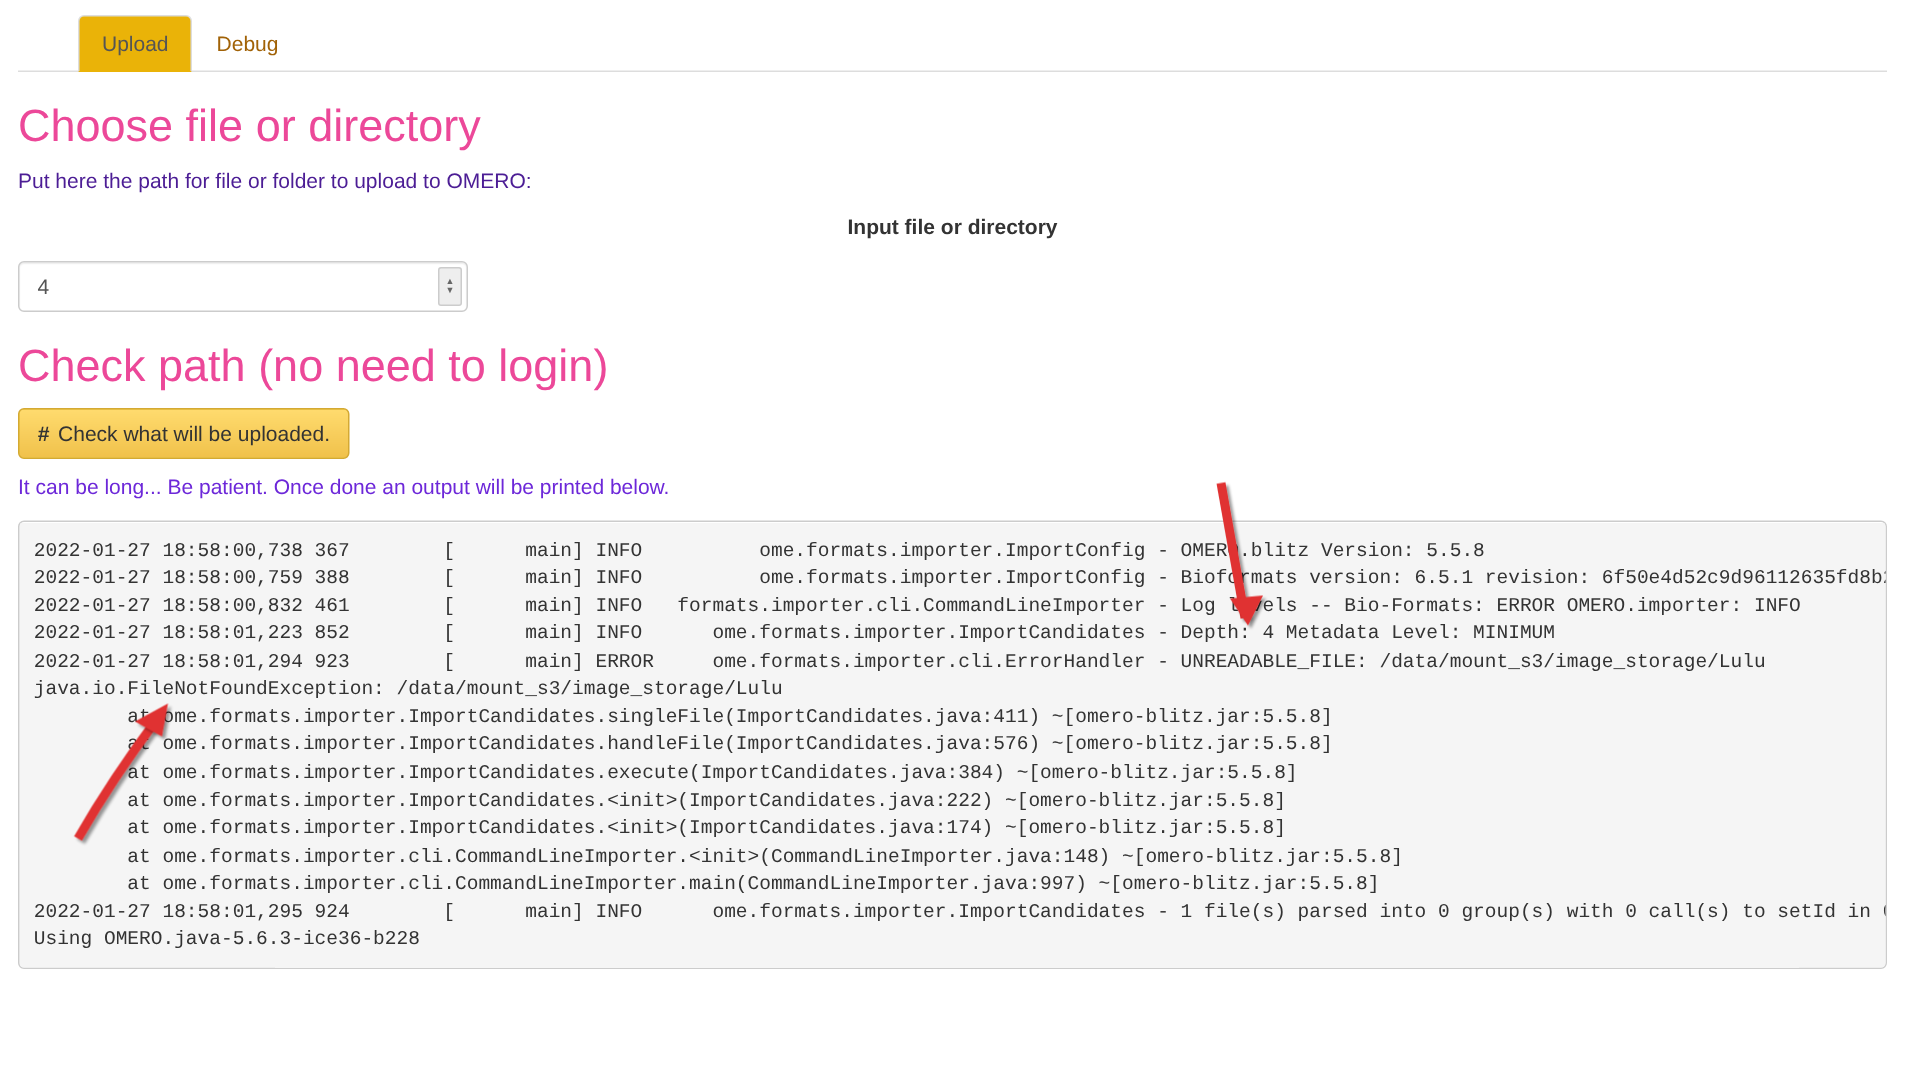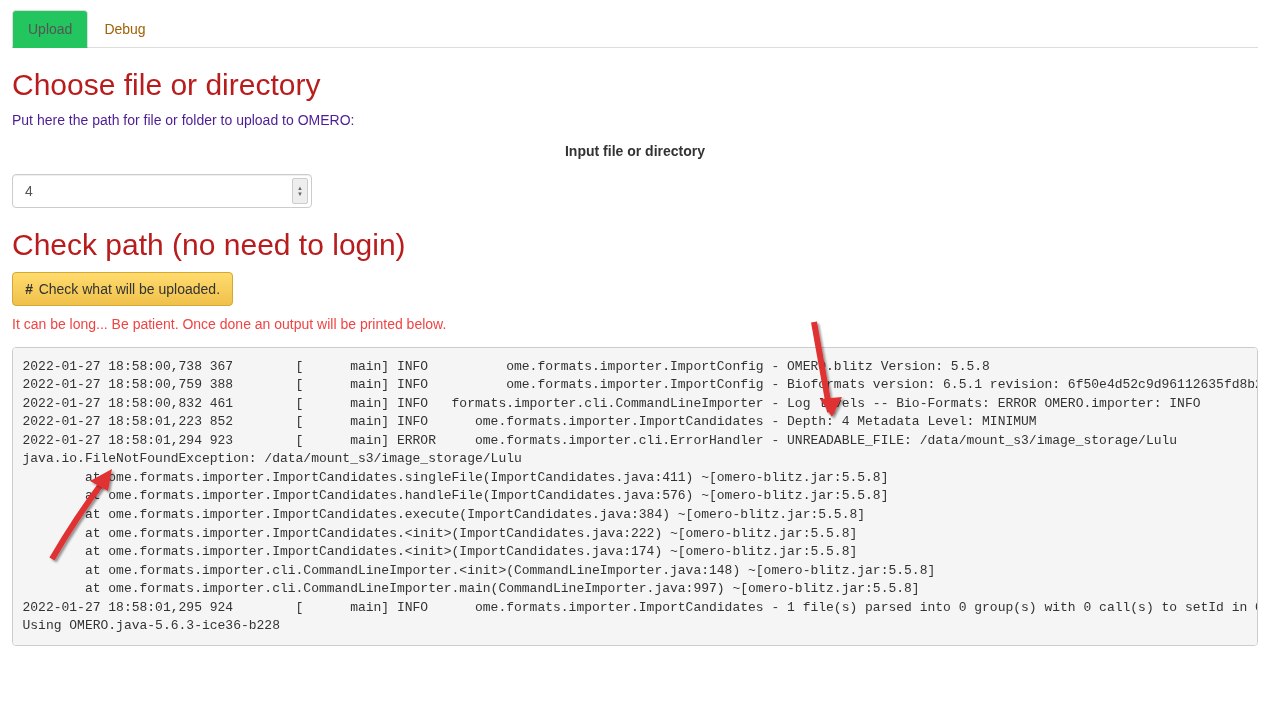--- a/index.html
+++ b/index.html
@@ -27,31 +27,32 @@
       display: block;
       padding: 10px 15px;
       text-decoration: none;
       border: 1px solid transparent;
       border-radius: 4px 4px 0 0;
       color: #a16207;
       cursor: pointer;
     }
     .nav-tabs li.active a {
       color: #555;
-      background-color: #22c55e;
+      background-color: #eab308;
       border: 1px solid #ddd;
       border-bottom-color: transparent;
       cursor: default;
+      margin-left: 40px;
     }
     h2 {
       font-size: 30px;
       font-weight: 500;
       margin-top: 20px;
       margin-bottom: 10px;
-      color: #b91c1c;
+      color: #ec4899;
     }
     .help-text {
       color: #4c1d95;
       margin-bottom: 15px;
     }
     .form-group {
       margin-bottom: 15px;
     }
     label {
       display: block;
@@ -130,21 +131,21 @@
       background-image: linear-gradient(to bottom, #ffdb6e, #f0c14b);
       background-color: #f5d547;
       border-color: #d4a933;
     }
     .btn-warning .hash {
       font-style: italic;
       font-weight: bold;
       margin-right: 2px;
     }
     .patience-note {
-      color: #ef4444;
+      color: #6d28d9;
       margin-top: 10px;
       margin-bottom: 15px;
     }
     .log-output {
       background-color: #f5f5f5;
       border: 1px solid #ccc;
       border-radius: 4px;
       padding: 9.5px;
       font-family: Menlo, Monaco, Consolas, "Courier New", monospace;
       font-size: 13px;

